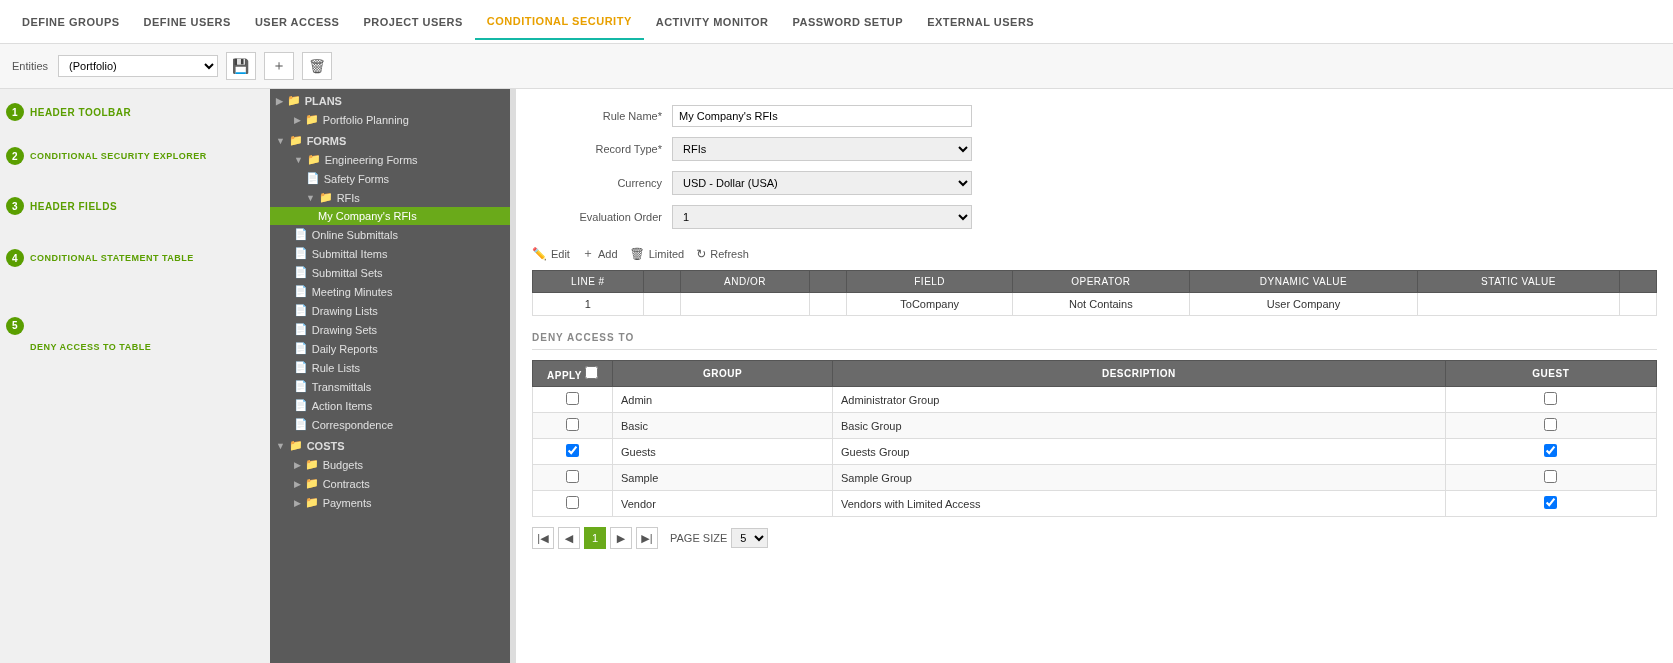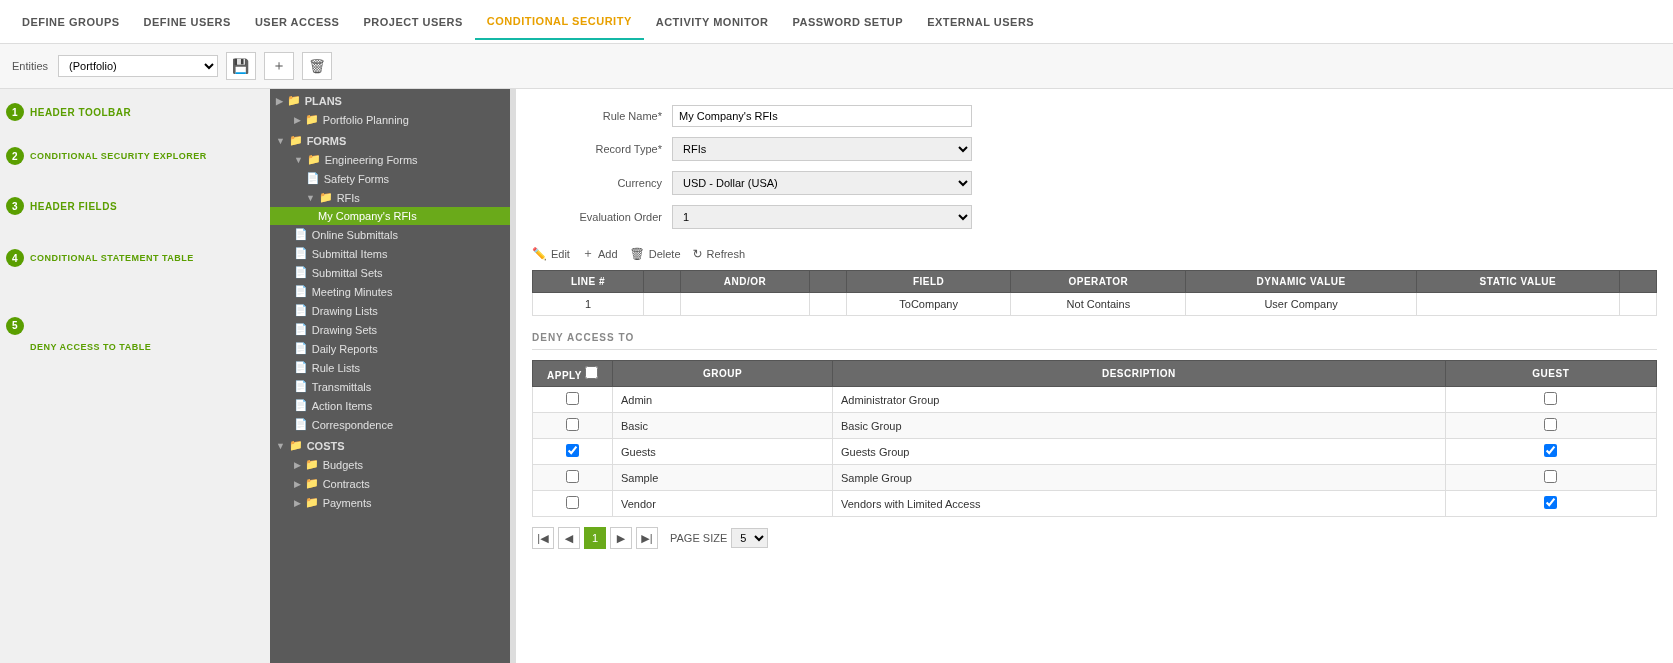--- a/index.html
+++ b/index.html
@@ -217,21 +217,21 @@
       width: 100%;
       border-collapse: collapse;
       font-size: 11px;
       margin-bottom: 12px;
     }
     .data-table th {
       background: #6a6a6a;
       color: #fff;
       padding: 5px 8px;
       text-align: center;
-      font-weight: 700;
+      font-weight: 400;
       font-size: 10px;
       letter-spacing: 0.5px;
       text-transform: uppercase;
       border: 1px solid #555;
     }
     .data-table td {
       padding: 5px 8px;
       border: 1px solid #ddd;
       text-align: center;
       background: #fff;
@@ -497,21 +497,21 @@
         <button class="table-toolbar-btn">
           <span class="btn-icon">✏️</span>
           <span>Edit</span>
         </button>
         <button class="table-toolbar-btn">
           <span class="btn-icon">＋</span>
           <span>Add</span>
         </button>
         <button class="table-toolbar-btn">
           <span class="btn-icon">🗑</span>
-          <span>Delete</span>
+          <span>Limited</span>
         </button>
         <button class="table-toolbar-btn">
           <span class="btn-icon">↻</span>
           <span>Refresh</span>
         </button>
       </div>
 
       <table class="data-table">
         <thead>
           <tr>

